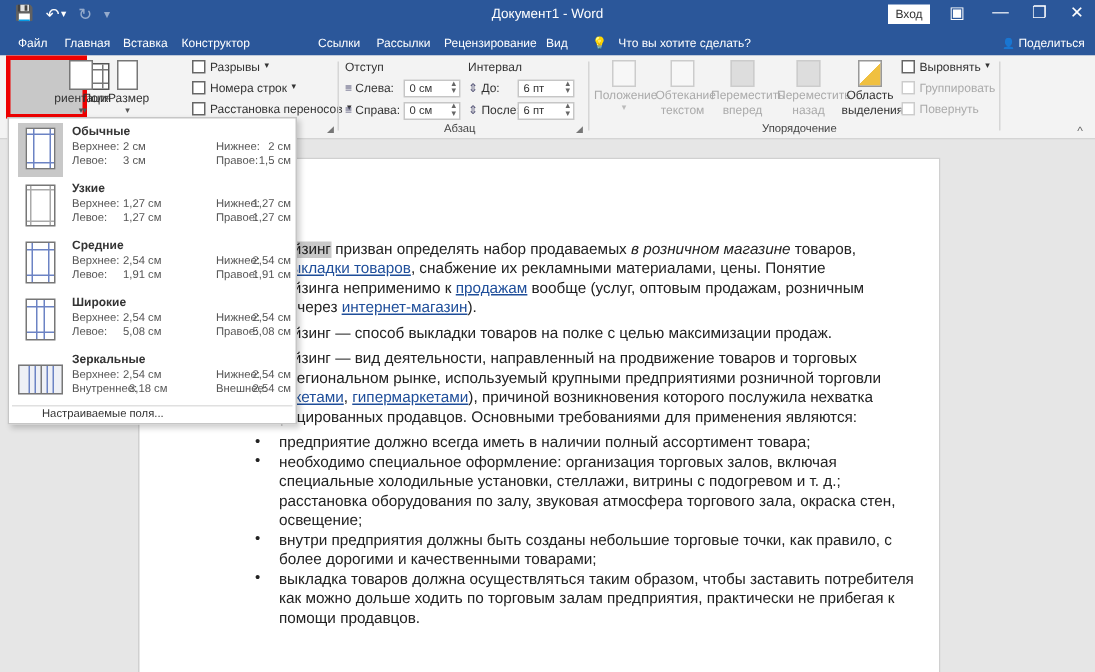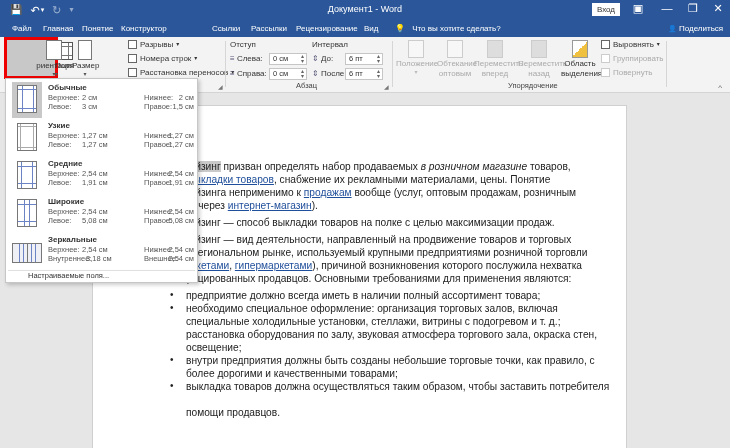--- a/index.html
+++ b/index.html
@@ -83,21 +83,21 @@
   <button class="login-btn">Вход</button>
   <span class="win-ctrl" style="left:628px">▣</span>
   <span class="win-ctrl" style="left:657px">—</span>
   <span class="win-ctrl" style="left:683px">❐</span>
   <span class="win-ctrl" style="left:708px">✕</span>
 </div>
 
 <div class="tabsbar">
   <div class="tab" style="left:8px">Файл</div>
   <div class="tab" style="left:39px">Главная</div>
-  <div class="tab" style="left:78px">Понятие</div>
+  <div class="tab" style="left:78px">Вставка</div>
   <div class="tab" style="left:117px">Конструктор</div>
   <div class="tab active" style="left:170px;width:35px;text-align:center">Макет</div>
   <div class="tab" style="left:208px">Ссылки</div>
   <div class="tab" style="left:247px">Рассылки</div>
   <div class="tab" style="left:292px">Рецензирование</div>
   <div class="tab" style="left:360px">Вид</div>
 
   <div class="tell-me">
     <span style="font-size:8px">💡</span>
     <span style="margin-left:5px">Что вы хотите сделать?</span>
@@ -179,21 +179,21 @@
   <div class="grp-sep" style="left:392px"></div>
 
   <div class="big-btn disabled" style="left:396px;width:40px">
     <div class="ico" style="width:16px;height:18px"></div>
     <div class="lbl">Положение</div>
     <div class="caret" style="color:#bbb">▾</div>
   </div>
   <div class="big-btn disabled" style="left:437px;width:36px">
     <div class="ico" style="width:16px;height:18px"></div>
     <div class="lbl">Обтекание</div>
-    <div class="lbl">оптовым</div>
+    <div class="lbl">текстом</div>
   </div>
   <div class="big-btn disabled" style="left:474px;width:42px">
     <div class="ico" style="width:16px;height:18px;background:#ddd"></div>
     <div class="lbl">Переместить</div>
     <div class="lbl">вперед</div>
   </div>
   <div class="big-btn disabled" style="left:518px;width:42px">
     <div class="ico" style="width:16px;height:18px;background:#ddd"></div>
     <div class="lbl">Переместить</div>
     <div class="lbl">назад</div>
@@ -251,20 +251,21 @@
     <div class="ptext" style="left:93px;top:209px">специальные холодильные установки, стеллажи, витрины с подогревом и т. д.;</div>
     <div class="ptext" style="left:93px;top:222px">расстановка оборудования по залу, звуковая атмосфера торгового зала, окраска стен,</div>
     <div class="ptext" style="left:93px;top:235px">освещение;</div>
 
     <span class="bullet" style="left:77px;top:248px">•</span>
     <div class="ptext" style="left:93px;top:248px">внутри предприятия должны быть созданы небольшие торговые точки, как правило, с</div>
     <div class="ptext" style="left:93px;top:261px">более дорогими и качественными товарами;</div>
 
     <span class="bullet" style="left:77px;top:274px">•</span>
     <div class="ptext" style="left:93px;top:274px">выкладка товаров должна осуществляться таким образом, чтобы заставить потребителя</div>
+    <div class="ptext" style="left:93px;top:287px">как можно дольше ходить по торговым залам предприятия, практически не прибегая к</div>
     <div class="ptext" style="left:93px;top:300px">помощи продавцов.</div>
   </div>
 </div>
 
 <div class="dropdown">
 
   <div class="preset sel" style="top:2px">
     <div class="thumbbox">
         <div class="thumb">
       <div class="mline" style="left:4px;top:0;width:1px;height:26px"></div>

